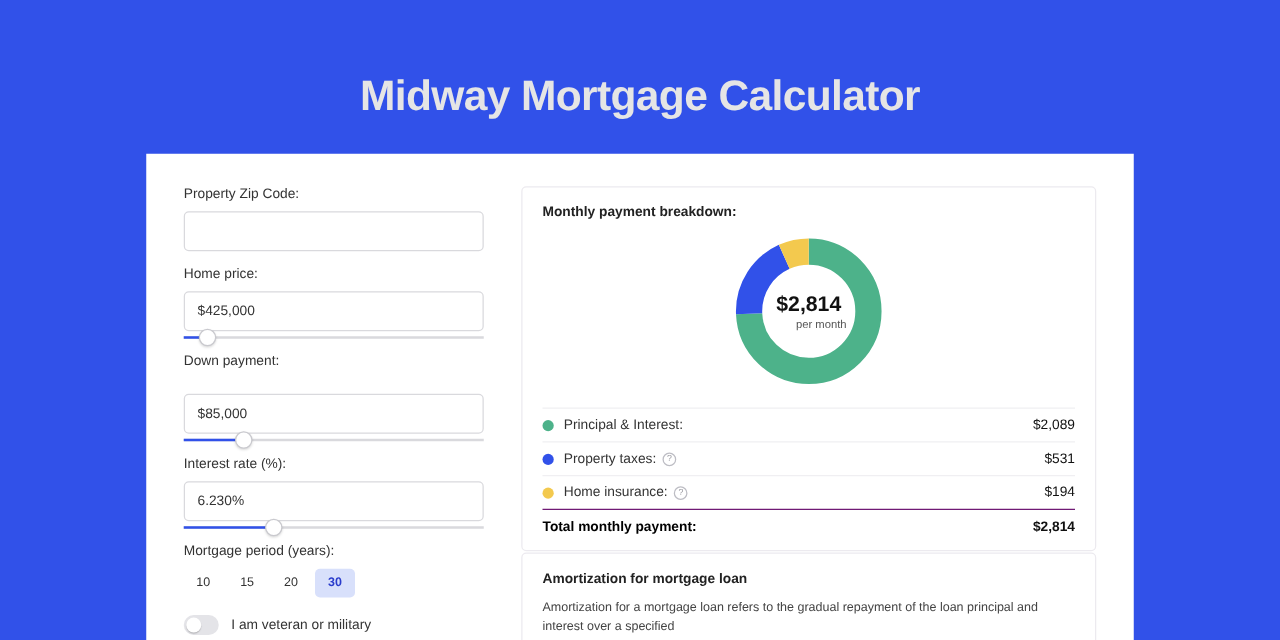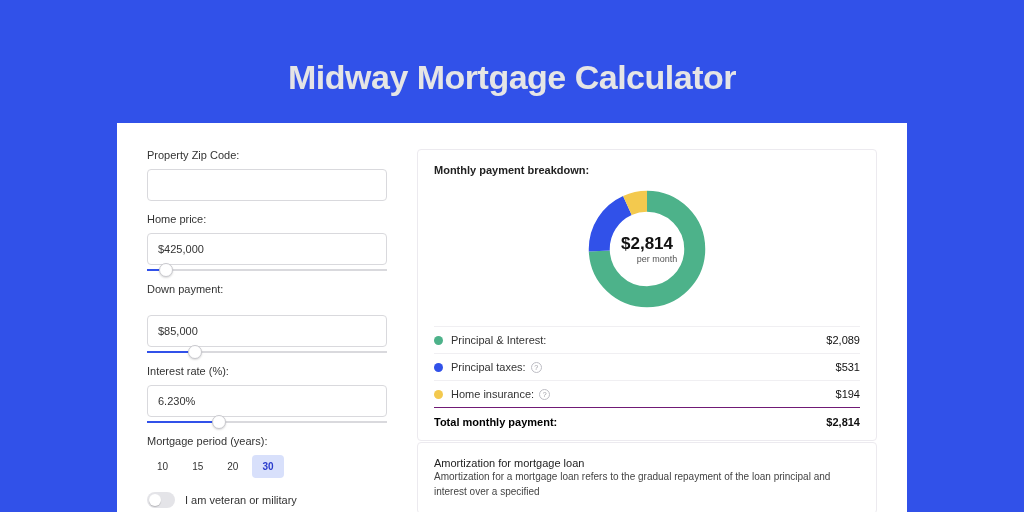--- a/index.html
+++ b/index.html
@@ -63,21 +63,21 @@
   .legend-value { color: #111; }
   .info-icon {
     width: 11px; height: 11px; border: 1px solid #bdbdc4; border-radius: 50%;
     display: inline-flex; align-items: center; justify-content: center;
     font-size: 7px; color: #9a9aa1; line-height: 1;
   }
   .total-row { font-weight: 700; display: flex; padding: 8px 0 2px 0; font-size: 11px; border-top: 1px solid #701a75; }
   .total-row .legend-label { flex: 1; }
 
   .amort-box { border: 1px solid #eceaef; border-radius: 4px; padding: 14px 16px; }
-  .amort-title { font-size: 11px; font-weight: 400; color: #222; }
+  .amort-title { font-size: 11px; font-weight: 700; color: #222; margin-bottom: 10px; }
   .amort-text { font-size: 10px; color: #444; line-height: 1.5; }
 
   .c-green { background: #4db28a; }
   .c-blue { background: #3151e9; }
   .c-yellow { background: #f3c94e; }
 </style>
 </head>
 <body>
 
 <h1 class="page-title">Midway Mortgage Calculator</h1>
@@ -162,21 +162,21 @@
         <span class="legend-dot c-green"></span>
         <span class="legend-label">
           <span>Principal &amp; Interest:</span>
         </span>
         <span class="legend-value">$2,089</span>
       </div>
 
       <div class="legend-row">
         <span class="legend-dot c-blue"></span>
         <span class="legend-label">
-          <span>Principal taxes:</span>
+          <span>Property taxes:</span>
           <span class="info-icon">?</span>
         </span>
         <span class="legend-value">$531</span>
       </div>
 
       <div class="legend-row">
         <span class="legend-dot c-yellow"></span>
         <span class="legend-label">
           <span>Home insurance:</span>
           <span class="info-icon">?</span>

